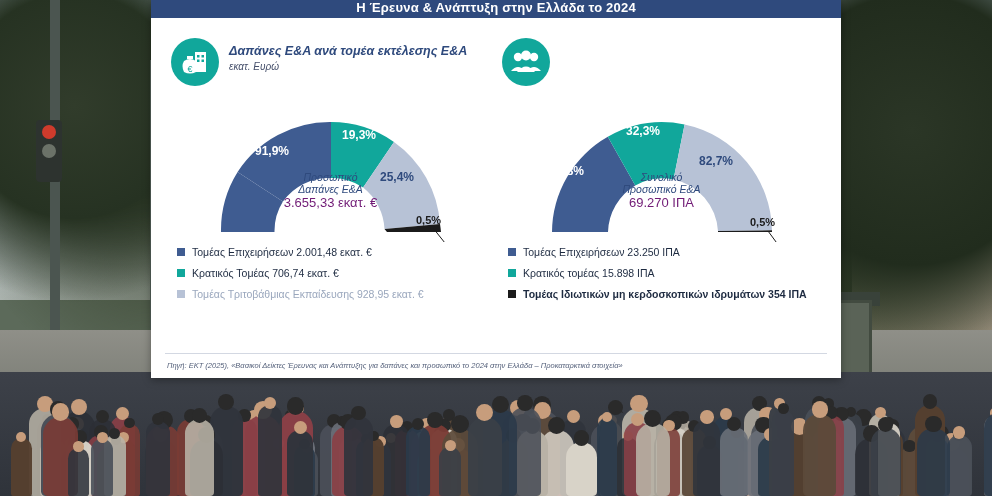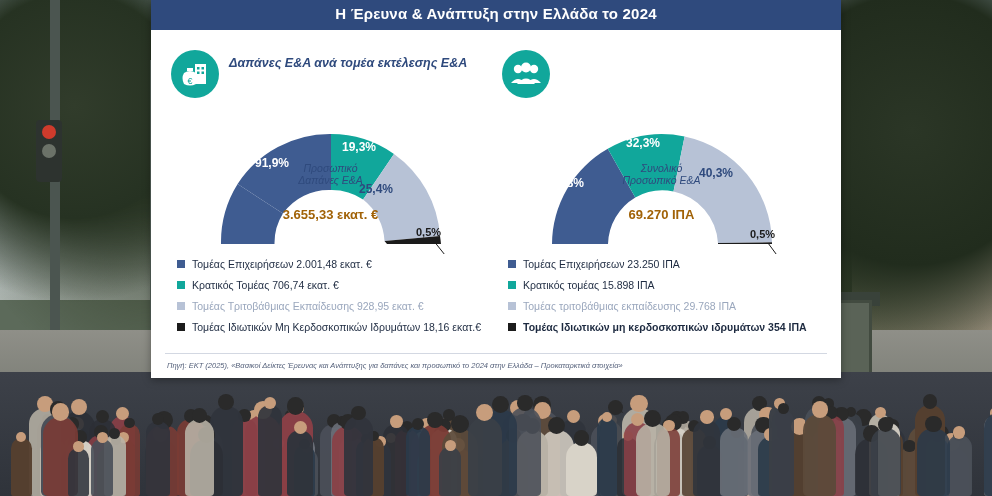--- a/index.html
+++ b/index.html
@@ -36,43 +36,43 @@
   .crowd{position:absolute;left:0;top:372px;width:992px;height:124px;
     background:linear-gradient(#3d4149 0%, #2f333a 100%);}
   .crowd .p{position:absolute;bottom:0;border-radius:22px 22px 6px 6px;}
   .crowd .h{position:absolute;border-radius:50%;}
   .van{position:absolute;left:600px;top:338px;width:110px;height:52px;background:#e9e9e6;border-radius:8px 14px 4px 4px;}
   .van:after{content:"";position:absolute;left:10px;top:8px;width:40px;height:20px;background:#7f8b93;border-radius:3px;}
 
   
   .panel{position:absolute;left:151px;top:0;width:690px;height:378px;background:#ffffff;
     box-shadow:0 2px 8px rgba(0,0,0,.35);}
-  .panel-head{height:30px;background:#2f4a7d;color:#fff;display:flex;align-items:center;
-    justify-content:center;font-size:15px;font-weight:bold;letter-spacing:.2px;}
+  .panel-head{height:18px;background:#2f4a7d;color:#fff;display:flex;align-items:center;
+    justify-content:center;font-size:13px;font-weight:bold;letter-spacing:.2px;}
   .panel-head span{position:relative;top:-2px;}
 
   .cols{display:flex;padding:10px 14px 0 14px;}
   .col{width:50%;box-sizing:border-box;padding:0 6px;}
 
   .sec-head{display:flex;align-items:flex-start;gap:10px;margin-top:10px;}
   .circ{width:48px;height:48px;border-radius:50%;background:#11a79b;flex:0 0 48px;
     display:flex;align-items:center;justify-content:center;}
   .sec-titles{padding-top:6px;}
   .sec-t1{color:#2f4a7d;font-size:12.5px;font-weight:bold;font-style:italic;}
   .sec-t2{color:#46506b;font-size:10px;font-style:italic;margin-top:3px;}
 
   
   .gauge-wrap{position:relative;height:122px;margin-top:16px;}
   .gauge{position:absolute;left:50%;transform:translateX(-50%);}
   .glabel{position:absolute;font-size:12px;font-weight:bold;color:#ffffff;}
   .glabel.dark{color:#2f4a7d;}
   .glabel.out{color:#1b1b1b;font-weight:bold;font-size:11px;}
   .center-txt{position:absolute;left:50%;transform:translateX(-50%);bottom:14px;text-align:center;}
   .center-txt .c1{font-size:10.5px;color:#2f4a7d;font-style:italic;line-height:1.15;}
-  .center-txt .c2{font-size:13px;color:#a16207;font-weight:bold;margin-top:21px;}
+  .center-txt .c2{font-size:13px;color:#701a75;font-weight:normal;margin-top:0;}
 
   .legend{margin-top:22px;padding-left:6px;}
   .lrow{display:flex;align-items:center;gap:7px;margin-bottom:9px;}
   .sq{width:8px;height:8px;flex:0 0 8px;}
   .ltxt{font-size:10.5px;color:#1d2a40;}
   .ltxt.tq{color:#9aa7bd;}
   .ltxt.bold{font-weight:bold;}
 
   .source{position:absolute;left:16px;bottom:8px;font-size:7.5px;color:#54607a;font-style:italic;}
   .srcline{position:absolute;left:14px;right:14px;bottom:24px;height:1px;background:#d3d8e2;}
@@ -395,40 +395,41 @@
             <rect x="21.5" y="8" width="2.5" height="2.5" fill="#11a79b"></rect>
             <rect x="17" y="12.5" width="2.5" height="2.5" fill="#11a79b"></rect>
             <rect x="21.5" y="12.5" width="2.5" height="2.5" fill="#11a79b"></rect>
             <path d="M4 14 q6 -4 12 0 q3 5 0 11 q-6 3 -12 0 q-3 -6 0 -11 z" fill="#ffffff"></path>
             <rect x="7" y="9" width="6" height="3" fill="#ffffff"></rect>
             <text x="10" y="25" font-size="9" fill="#11a79b" text-anchor="middle" font-family="Liberation Sans, sans-serif">€</text>
           </svg>
         </div>
         <div class="sec-titles">
           <div class="sec-t1">Δαπάνες Ε&amp;Α ανά τομέα εκτέλεσης Ε&amp;Α</div>
+          <div class="sec-t2">εκατ. Ευρώ</div>
         </div>
       </div>
 
       <div class="gauge-wrap">
         <svg class="gauge" width="260" height="140" viewBox="0 0 260 140">
 
           <path d="M 20 130 A 110 110 0 0 1 36.6 70.0 L 81.9 99.5 A 56 56 0 0 0 73.5 130 Z" fill="#3f5c91"></path>
           <path d="M 36.6 70.0 A 110 110 0 0 1 130 20 L 130 76 A 56 56 0 0 0 81.9 99.5 Z" fill="#3f5c91"></path>
 
           <path d="M 130 20 A 110 110 0 0 1 193.0 39.9 L 162.1 85.5 A 56 56 0 0 0 130 76 Z" fill="#11a79b"></path>
 
           <path d="M 193.0 39.9 A 110 110 0 0 1 239.0 122.0 L 183.5 127.0 A 56 56 0 0 0 162.1 85.5 Z" fill="#b7c2d6"></path>
 
           <path d="M 239.0 122.0 A 110 110 0 0 1 240 130 L 186 130 A 56 56 0 0 0 183.5 127.0 Z" fill="#1b1b1b"></path>
           <line x1="232" y1="126" x2="248" y2="146" stroke="#1b1b1b" stroke-width="1"></line>
         </svg>
 
         <div class="glabel" style="left:84px;top:42px;">91,9%</div>
         <div class="glabel" style="left:171px;top:26px;">19,3%</div>
-        <div class="glabel dark" style="left:188px;top:68px;">25,4%</div>
+        <div class="glabel dark" style="left:209px;top:68px;">25,4%</div>
         <div class="glabel out" style="left:245px;top:112px;">0,5%</div>
 
         <div class="center-txt">
           <div class="c1">Προσωπικό</div>
           <div class="c1">Δαπάνες Ε&amp;Α</div>
           <div class="c2">3.655,33 εκατ. €</div>
         </div>
       </div>
 
       <div class="legend">
@@ -436,24 +437,20 @@
           <span class="sq" style="background:#3f5c91"></span>
           <span class="ltxt">Τομέας Επιχειρήσεων 2.001,48 εκατ. €</span>
         </div>
         <div class="lrow">
           <span class="sq" style="background:#11a79b"></span>
           <span class="ltxt">Κρατικός Τομέας 706,74 εκατ. €</span>
         </div>
         <div class="lrow">
           <span class="sq" style="background:#b7c2d6"></span>
           <span class="ltxt tq">Τομέας Τριτοβάθμιας Εκπαίδευσης 928,95 εκατ. €</span>
-        </div>
-        <div class="lrow">
-          <span class="sq" style="background:#1b1b1b"></span>
-          <span class="ltxt">Τομέας Ιδιωτικών Μη Κερδοσκοπικών Ιδρυμάτων 18,16 εκατ.€</span>
         </div>
       </div>
     </div>
 
     <div class="col">
       <div class="sec-head">
         <div class="circ">
           <svg width="32" height="26" viewBox="0 0 32 26" aria-hidden="true">
             <circle cx="8" cy="8" r="4.2" fill="#fff"></circle>
             <circle cx="24" cy="8" r="4.2" fill="#fff"></circle>
@@ -473,44 +470,40 @@
           <path d="M 75.8 34.8 A 110 110 0 0 1 152.6 22.5 L 141.5 77.4 A 56 56 0 0 0 103.3 83.4 Z" fill="#11a79b"></path>
 
           <path d="M 152.6 22.5 A 110 110 0 0 1 239.98 128.3 L 185.99 129.1 A 56 56 0 0 0 141.5 77.4 Z" fill="#b7c2d6"></path>
 
           <path d="M 239.98 128.3 A 110 110 0 0 1 240 130 L 186 130 A 56 56 0 0 0 185.99 129.1 Z" fill="#1b1b1b"></path>
           <line x1="236" y1="129" x2="250" y2="148" stroke="#1b1b1b" stroke-width="1"></line>
         </svg>
 
         <div class="glabel" style="left:48px;top:62px;">63,8%</div>
         <div class="glabel" style="left:124px;top:22px;">32,3%</div>
-        <div class="glabel dark" style="left:197px;top:52px;">40,3%</div>
+        <div class="glabel dark" style="left:197px;top:52px;">82,7%</div>
         <div class="glabel out" style="left:248px;top:114px;">0,5%</div>
 
         <div class="center-txt">
           <div class="c1">Συνολικό</div>
           <div class="c1">Προσωπικό Ε&amp;Α</div>
           <div class="c2">69.270 ΙΠΑ</div>
         </div>
       </div>
 
       <div class="legend">
         <div class="lrow">
           <span class="sq" style="background:#3f5c91"></span>
           <span class="ltxt">Τομέας Επιχειρήσεων 23.250 ΙΠΑ</span>
         </div>
         <div class="lrow">
           <span class="sq" style="background:#11a79b"></span>
           <span class="ltxt">Κρατικός τομέας 15.898 ΙΠΑ</span>
         </div>
         <div class="lrow">
-          <span class="sq" style="background:#b7c2d6"></span>
-          <span class="ltxt tq">Τομέας τριτοβάθμιας εκπαίδευσης 29.768 ΙΠΑ</span>
-        </div>
-        <div class="lrow">
           <span class="sq" style="background:#1b1b1b"></span>
           <span class="ltxt bold">Τομέας Ιδιωτικών μη κερδοσκοπικών ιδρυμάτων 354 ΙΠΑ</span>
         </div>
       </div>
     </div>
   </div>
 
   <div class="srcline"></div>
   <div class="source">Πηγή: ΕΚΤ (2025), «Βασικοί Δείκτες Έρευνας και Ανάπτυξης για δαπάνες και προσωπικό το 2024 στην Ελλάδα – Προκαταρκτικά στοιχεία»</div>
 </div>

